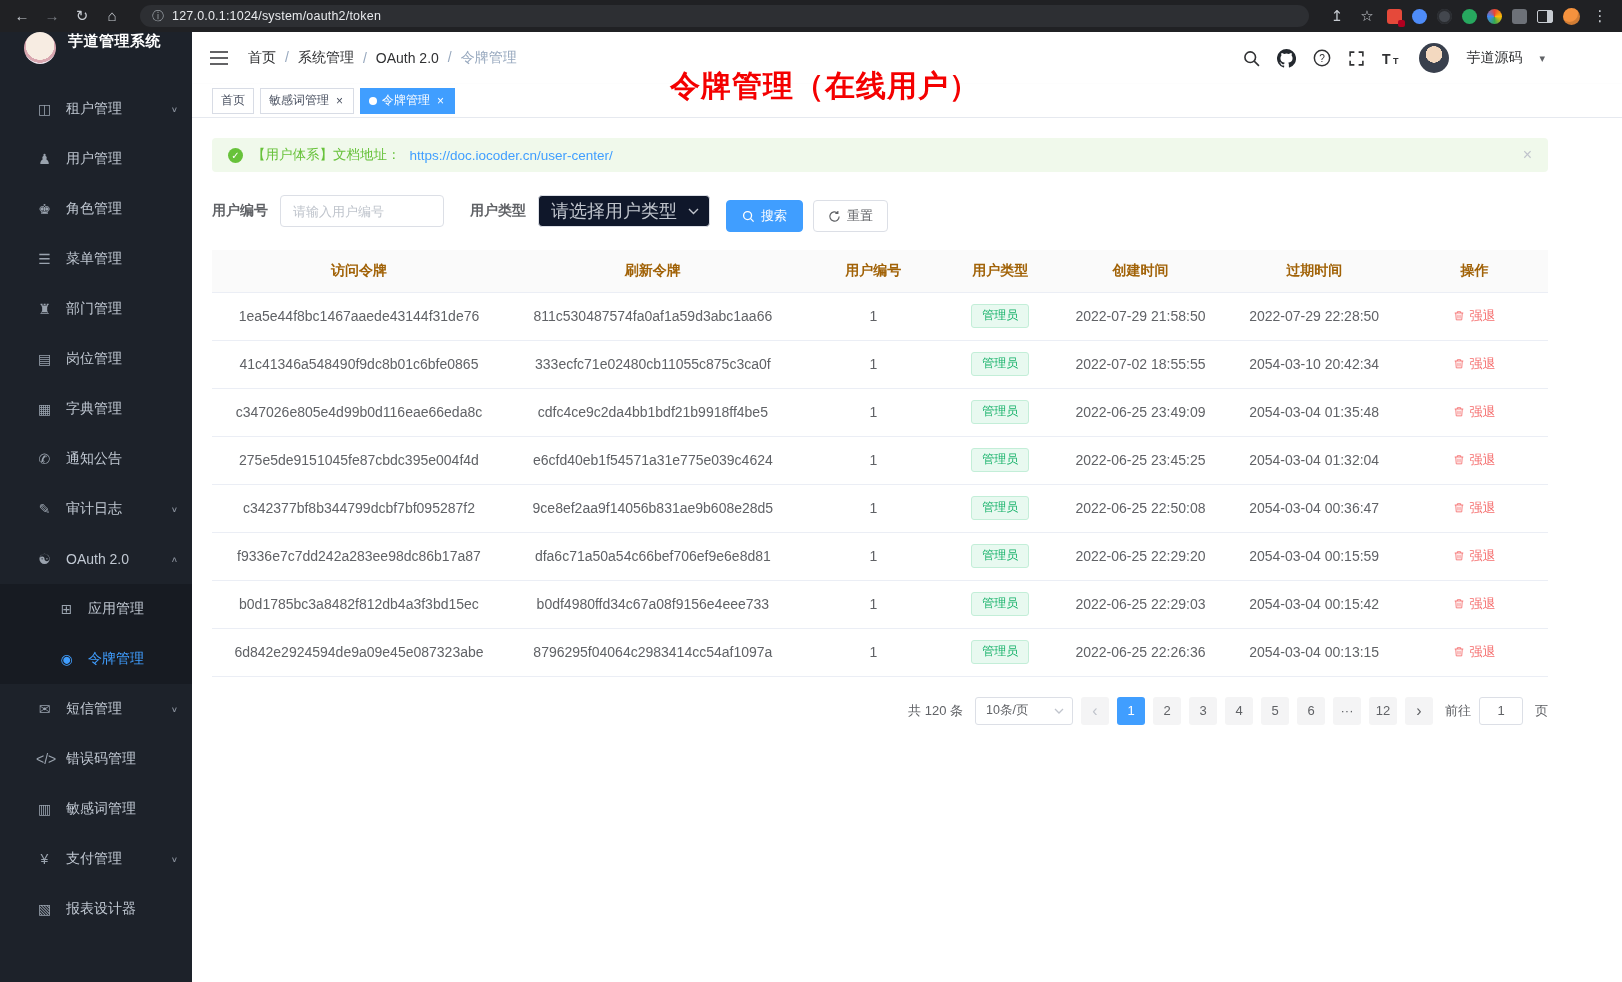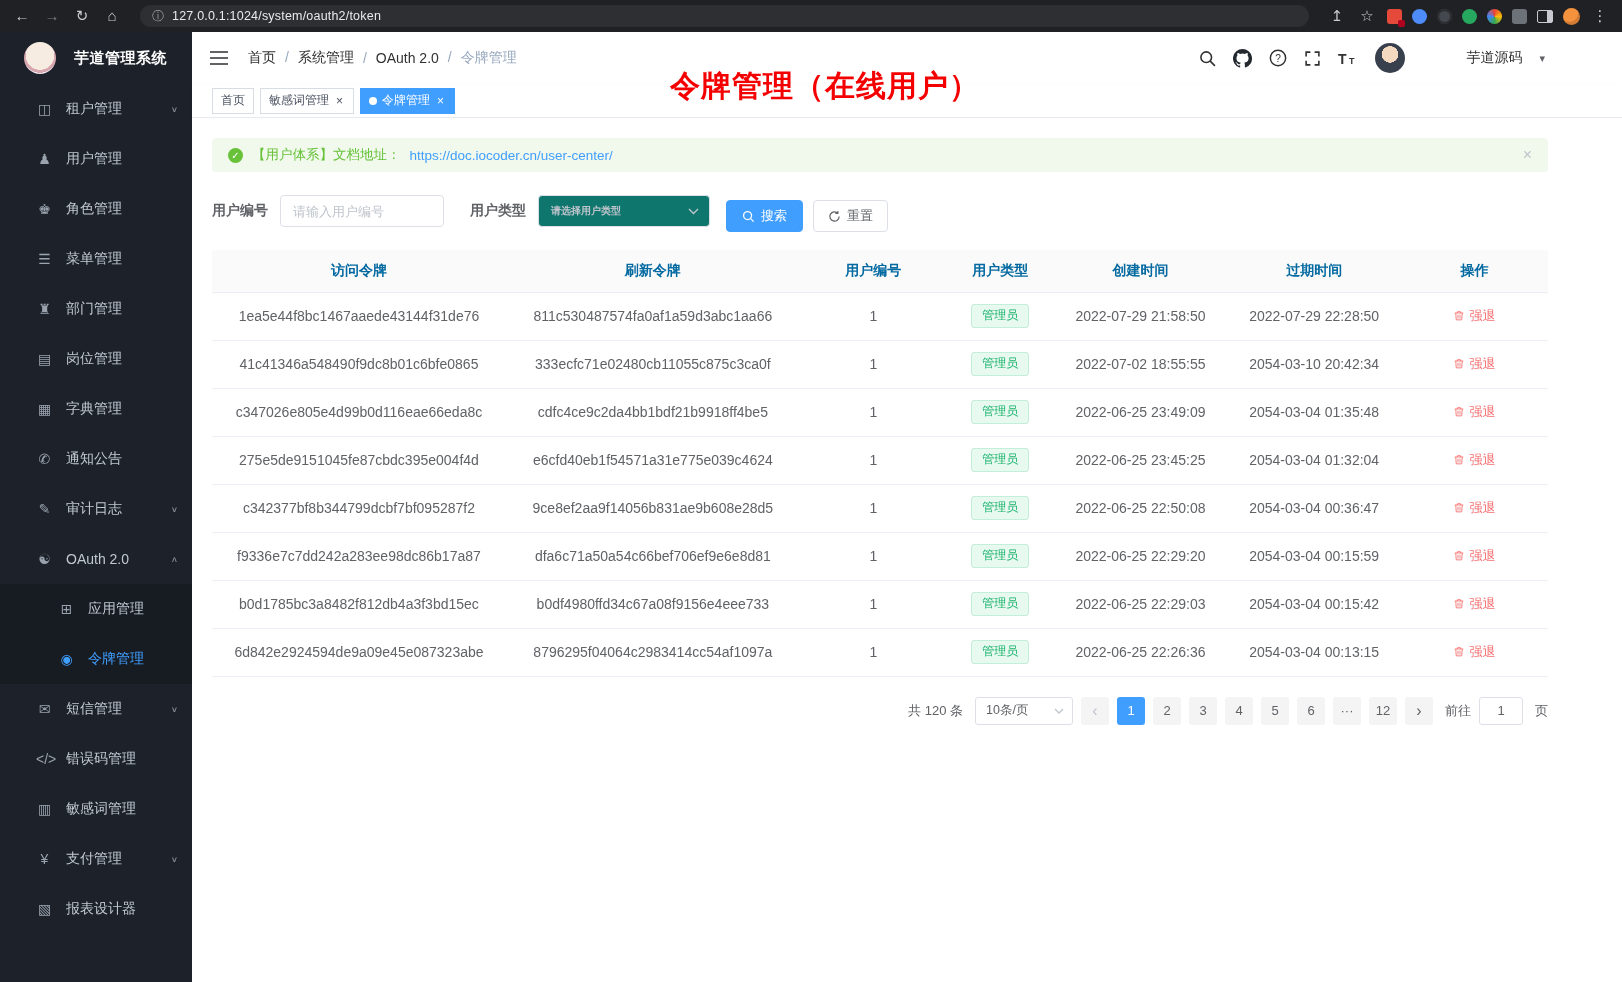--- a/index.html
+++ b/index.html
@@ -21,42 +21,42 @@
   .ext-green { background:#27a85f; }
   .ext-multi { background:conic-gradient(#ea4335,#fbbc05,#34a853,#4285f4,#ea4335); }
   .ext-puzzle { background:#6d7178; border-radius:3px; }
   .panel-ic { width:16px; height:13px; border:1.5px solid #c7cbd1; border-radius:2px; position:relative; cursor:pointer; flex:none;}
   .panel-ic::after { content:""; position:absolute; top:0; right:0; width:5px; height:100%; background:#c7cbd1; }
   .profile { background:#f5923e; box-shadow:inset -2px -3px 0 rgba(0,0,0,.15); width:17px; height:17px;}
 
   
   .app { display:flex; height:950px; }
   .sidebar { width:192px; background:#1d222a; flex:none; display:flex; flex-direction:column; }
-  .logo { height:52px; display:flex; align-items:center; padding-left:24px; gap:18px; }
+  .logo { height:52px; display:flex; align-items:flex-start; padding-left:24px; gap:12px; }
   .logo-img { width:32px; height:32px; border-radius:50%; background:radial-gradient(circle at 50% 42%, #f7ece2 58%, #d9a7b0 59% 70%, #efe6ee 71%); flex:none;}
   .logo-title { color:#fff; font-size:15px; font-weight:bold; letter-spacing:.5px;}
   .menu { flex:1; }
   .menu-item { height:50px; display:flex; align-items:center; padding:0 14px 0 36px; color:#c0c8d2; font-size:14px; cursor:pointer; }
   .menu-item .mi { width:17px; text-align:center; font-size:14px; color:#9aa3ae; margin-right:13px; flex:none;}
   .menu-item .chev { margin-left:auto; font-size:10px; color:#8a919c; transform:scaleY(.8);}
   .menu-item.sub { padding-left:58px; background:#171b22; }
   .menu-item.active, .menu-item.active .mi { color:#409eff; }
 
   .main { flex:1; display:flex; flex-direction:column; background:#fff; min-width:0;}
   
   .navbar { height:52px; display:flex; align-items:center; padding:0 77px 0 18px; background:#fff; }
   .hamburger { cursor:pointer; display:flex; align-items:center; }
   .breadcrumb { margin-left:20px; font-size:14px; color:#303133; display:flex; align-items:center;}
   .crumb { cursor:pointer; }
   .crumb + .crumb::before { content:"/"; margin:0 9px; color:#97a8be; }
   .crumb.last { color:#97a8be; cursor:default; }
   .nav-tools { margin-left:auto; display:flex; align-items:center; gap:17px; }
   .tool { cursor:pointer; display:flex; align-items:center; }
   .avatar { width:30px; height:30px; border-radius:50%; background:radial-gradient(circle at 50% 38%, #f3d9c0 34%, #39404d 35%); cursor:pointer; flex:none;}
-  .uname { font-size:14px; color:#303133; cursor:pointer;margin-left:44px; }
+  .uname { font-size:14px; color:#303133; cursor:pointer; }
   .caret { font-size:11px; color:#606266; cursor:pointer; }
 
   
   .tags-bar { height:34px; display:flex; align-items:center; gap:6px; padding:0 20px; background:#fff; border-bottom:1px solid #e6e9ef; box-shadow:0 1px 3px rgba(0,21,41,.06); }
   .tag { height:26px; display:inline-flex; align-items:center; gap:5px; padding:0 8px; border:1px solid #d8dce5; background:#fff; color:#495060; font-size:12px; cursor:pointer; }
   .tag .dot { width:8px; height:8px; border-radius:50%; background:#fff; display:inline-block; }
   .tag .tclose { font-size:12px; line-height:1; padding:1px 2px; border-radius:50%; }
   .tag.active { background:#409eff; border-color:#409eff; color:#fff; }
 
   
@@ -65,27 +65,27 @@
   .alert .check { width:15px; height:15px; border-radius:50%; background:#67c23a; color:#fff; font-size:10px; display:flex; align-items:center; justify-content:center; flex:none;}
   .a-label { color:#67c23a; font-size:13.5px; }
   .a-link { color:#409eff; font-size:13.5px; text-decoration:none; cursor:pointer; }
   .a-close { margin-left:auto; color:#c0c4cc; font-size:16px; cursor:pointer; }
 
   .filters { display:flex; align-items:center; margin-bottom:18px; font-size:14px; color:#606266; }
   .f-label { font-weight:bold; margin-right:12px; }
   .f-label.g2 { margin-left:26px; }
   .f-input { width:164px; height:32px; border:1px solid #dcdfe6; border-radius:4px; padding:0 12px; font-size:13px; color:#606266; outline:none; font-family:inherit;}
   .f-input::placeholder { color:#bfc4cc; }
-  .f-select { width:172px; height:32px; border:1px solid #dcdfe6; border-radius:4px; display:flex; align-items:center; justify-content:space-between; padding:0 10px 0 12px; color:#bfc4cc; font-size:10px; cursor:pointer; background:#0f766e;font-weight:bold;}
+  .f-select { width:172px; height:32px; border:1px solid #dcdfe6; border-radius:4px; display:flex; align-items:center; justify-content:space-between; padding:0 10px 0 12px; color:#bfc4cc; font-size:18px; cursor:pointer; background:#0f172a;}
   .btn { height:32px; border-radius:4px; font-size:13px; display:inline-flex; align-items:center; gap:6px; cursor:pointer; font-family:inherit;margin-top:10px;}
   .btn-primary { background:#409eff; border:1px solid #409eff; color:#fff; padding:0 15px; margin-left:16px; }
   .btn-default { background:#fff; border:1px solid #dcdfe6; color:#606266; padding:0 14px; margin-left:10px; }
 
   table { width:100%; border-collapse:collapse; table-layout:fixed; }
-  thead th { height:42px; background:#fafafa; color:#0369a1; font-weight:600; font-size:14px; border-bottom:1px solid #ebeef5; text-align:center; }
+  thead th { height:42px; background:#fafafa; color:#a16207; font-weight:600; font-size:14px; border-bottom:1px solid #ebeef5; text-align:center; }
   tbody td { height:48px; color:#606266; font-size:14px; border-bottom:1px solid #ebeef5; text-align:center; white-space:nowrap; overflow:hidden; text-overflow:ellipsis; }
   col.c-token { width:22%; } col.c-uid { width:11%; } col.c-utype { width:8%; }
   col.c-time { width:13%; } col.c-act { width:11%; }
   .badge { display:inline-block; padding:3px 10px; font-size:12px; color:#17b26a; background:#e8f9f0; border:1px solid #c3eed8; border-radius:3px; line-height:1.3;}
   .act { color:#f56c6c; font-size:13px; display:inline-flex; align-items:center; gap:4px; cursor:pointer; text-decoration:none;}
 
   .pagination { display:flex; align-items:center; justify-content:flex-end; gap:8px; margin:20px 0; font-size:13px; color:#606266; }
   .total { margin-right:4px; }
   .psize { width:98px; height:28px; border:1px solid #dcdfe6; border-radius:3px; display:flex; align-items:center; justify-content:space-between; padding:0 8px 0 10px; font-size:12.5px; color:#606266; cursor:pointer; background:#fff;}
   .pg-btn { min-width:28px; height:28px; padding:0 4px; background:#f4f4f5; color:#606266; border-radius:3px; display:inline-flex; align-items:center; justify-content:center; font-size:13px; cursor:pointer; }

